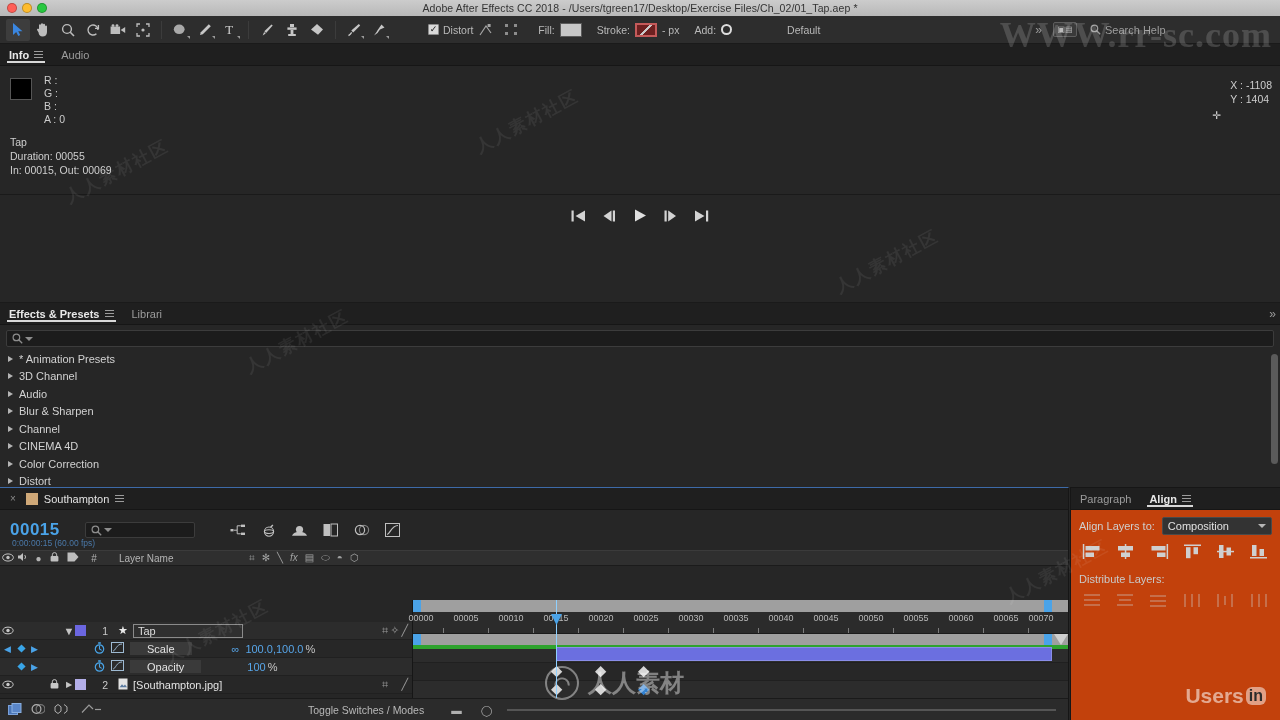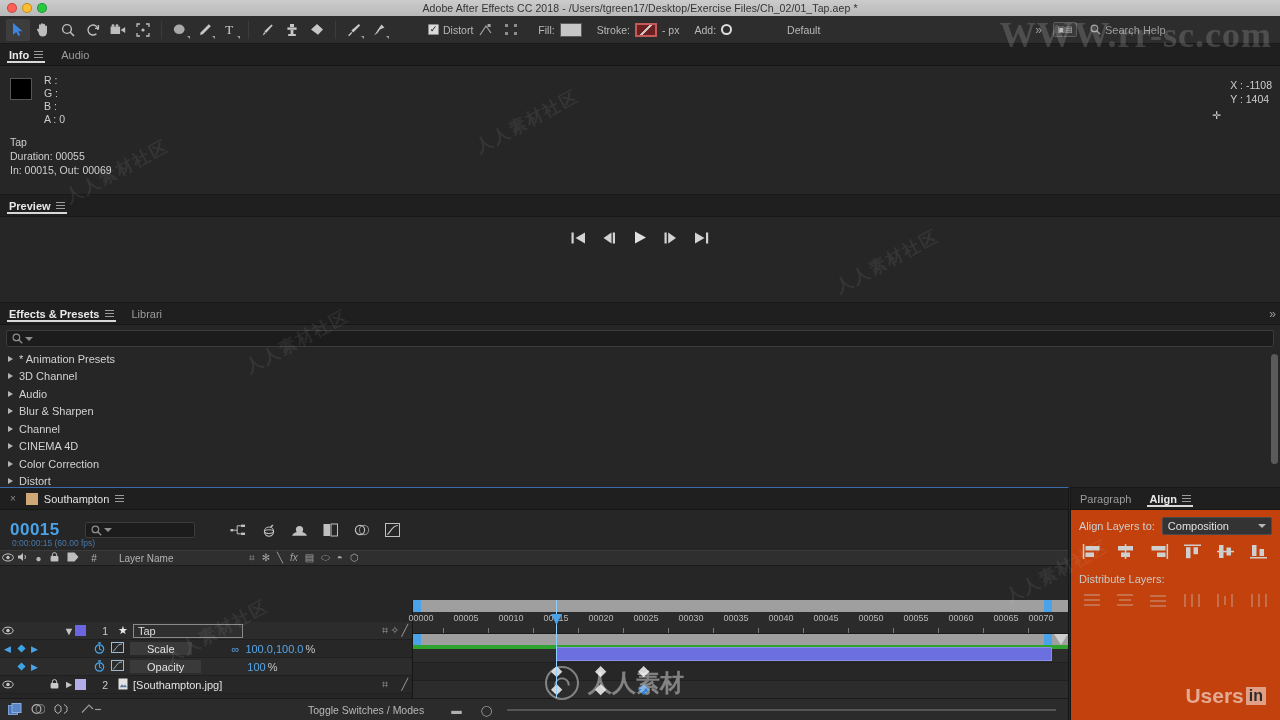--- a/index.html
+++ b/index.html
@@ -256,21 +256,21 @@
      font-weight:bold; user-select:none; }
   .wm-diag{ transform:rotate(-28deg); font-size:17px; letter-spacing:2px; }
   .wm-top{ top:14px; right:8px; font-size:36px; color:rgba(255,255,255,.16);
      font-family:"Liberation Serif", serif; letter-spacing:1px; }
   .wm-center{ left:545px; top:666px; display:flex; align-items:center; gap:9px;
      color:rgba(255,255,255,.42); font-size:24px; font-weight:bold; }
   .wm-circle{ width:34px;height:34px;border-radius:50%;border:2px solid rgba(255,255,255,.42);
      display:flex;align-items:center;justify-content:center;font-size:19px; }
   .wm-linked{ position:absolute; right:14px; bottom:12px; color:rgba(255,255,255,.55);
      font-size:21px; font-weight:bold; display:flex;align-items:center;gap:2px; }
-  .wm-in{ background:rgba(255,255,255,.5); color:#2b2b2b; border-radius:0;
+  .wm-in{ background:rgba(255,255,255,.5); color:#2b2b2b; border-radius:6px;
      padding:0 3px; font-size:16px; }
 </style>
 </head>
 <body>
 
 <div class="app">
 
   <div class="titlebar">
     <div class="traffic">
       <div class="tl r"></div>
@@ -698,26 +698,20 @@
           </div>
           <div class="info-meta">
             <div>Tap</div>
             <div>Duration: 00055</div>
             <div>In: 00015, Out: 00069</div>
           </div>
         </div>
       </div>
 
       <div class="panel" id="preview-panel">
-        <div class="panel-tabs">
-          <div class="ptab sel">
-            <span>Preview</span>
-            <span class="hamb"></span>
-          </div>
-        </div>
         <div class="transport">
           <span>
             <svg width="15" height="12" viewBox="0 0 15 12">
                 <rect x="0.5" y="0.5" width="2.2" height="11" fill="#d3d3d3"></rect>
                 <path d="M14 0.5v11L4.5 6z" fill="#d3d3d3"></path>
               </svg>
           </span>
           <span>
             <svg width="15" height="12" viewBox="0 0 15 12">
                 <path d="M9.5 0.5v11L1.5 6z" fill="#d3d3d3"></path>

